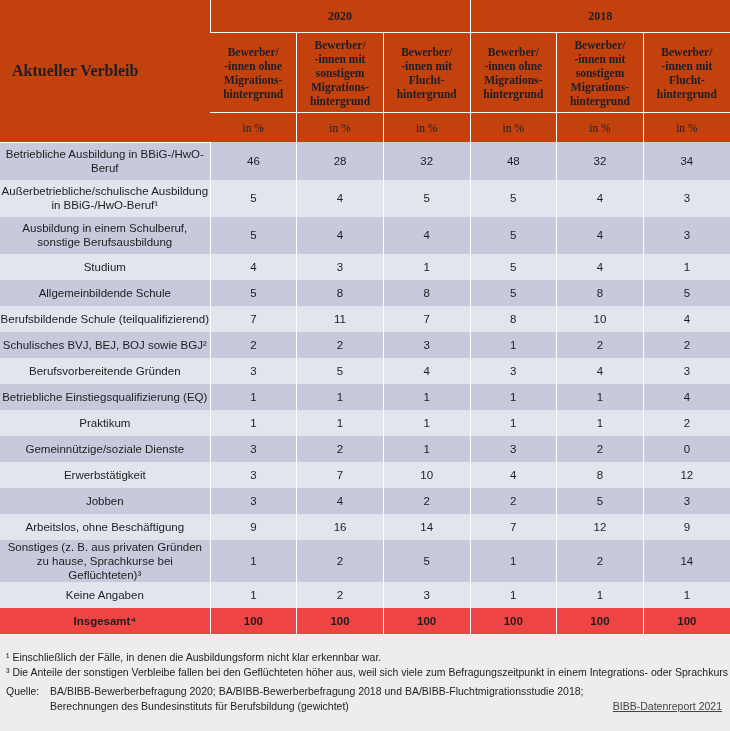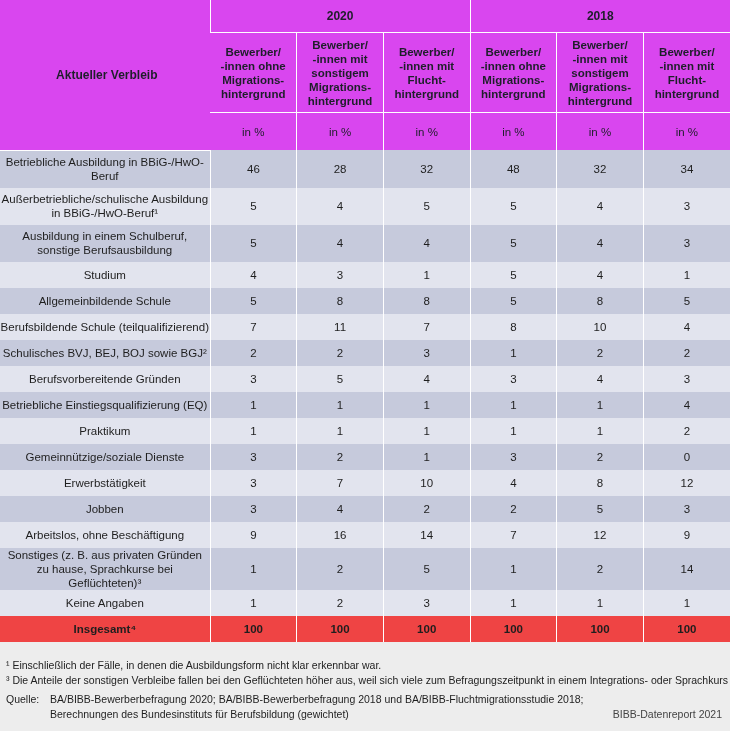--- a/index.html
+++ b/index.html
@@ -17,33 +17,34 @@
     font-size: 11.5px;
   }
   table.main col.c0 { width: 210px; }
   table.main col.cn { width: 86.6px; }
   table.main td, table.main th {
     border-left: 1.5px solid #ffffff;
     padding: 0;
   }
   table.main tr td:first-child, table.main tr th:first-child { border-left: none; }
   .hdr th {
-    background: #d946ef;
+    background: #c2410c;
     font-weight: bold;
     color: #1e1e2a;
     text-align: center;
+    font-family: Liberation Serif, serif;
   }
   .hdr th.rowlabel {
-    text-align: center;
-    padding-left: 4px;
-    font-size: 12px;
+    text-align: left;
+    padding-left: 12px;
+    font-size: 16px;
   }
   .year-row th { height: 32px; border-bottom: 1.5px solid #ffffff; font-size: 12px; }
   .grp-row th { height: 79px; line-height: 14px; font-size: 11.5px; border-bottom: 1.5px solid #ffffff; }
-  .unit-row th { height: 37px; font-weight: normal; font-size: 11.5px; }
+  .unit-row th { height: 29px; font-weight: normal; font-size: 11.5px; }
   tr.dark td { background: #c6cadc; }
   tr.light td { background: #e2e4ee; }
   tr.total td { background: #ef4444; font-weight: bold; }
   td.lbl { text-align: center; padding-left: 8px; line-height: 14px; font-size: 11.5px; }
   td.val { text-align: center; font-size: 11.5px; }
   tr.h1 td { height: 26px; }
   tr.h2 td { height: 37px; }
   .footnotes {
     font-size: 10.5px;
     padding: 16px 6px 0 6px;
@@ -54,21 +55,21 @@
   .source {
     display: flex;
     justify-content: space-between;
     padding: 3px 6px 0 6px;
     font-size: 10.5px;
     line-height: 15px;
     gap: 21px;
   }
   .source .src-label { display: inline-block; width: 44px; vertical-align: top; }
   .source .src-text { display: inline-block; vertical-align: top; }
-  .source .credit { align-self: flex-end; color: #444; padding-right: 2px; }
+  .source .credit { align-self: flex-end; color: #444; padding-right: 2px; text-decoration: underline; }
 </style>
 </head>
 <body>
 
 <table class="main">
   <colgroup>
     <col class="c0">
       <col class="cn">
       <col class="cn">
       <col class="cn">

